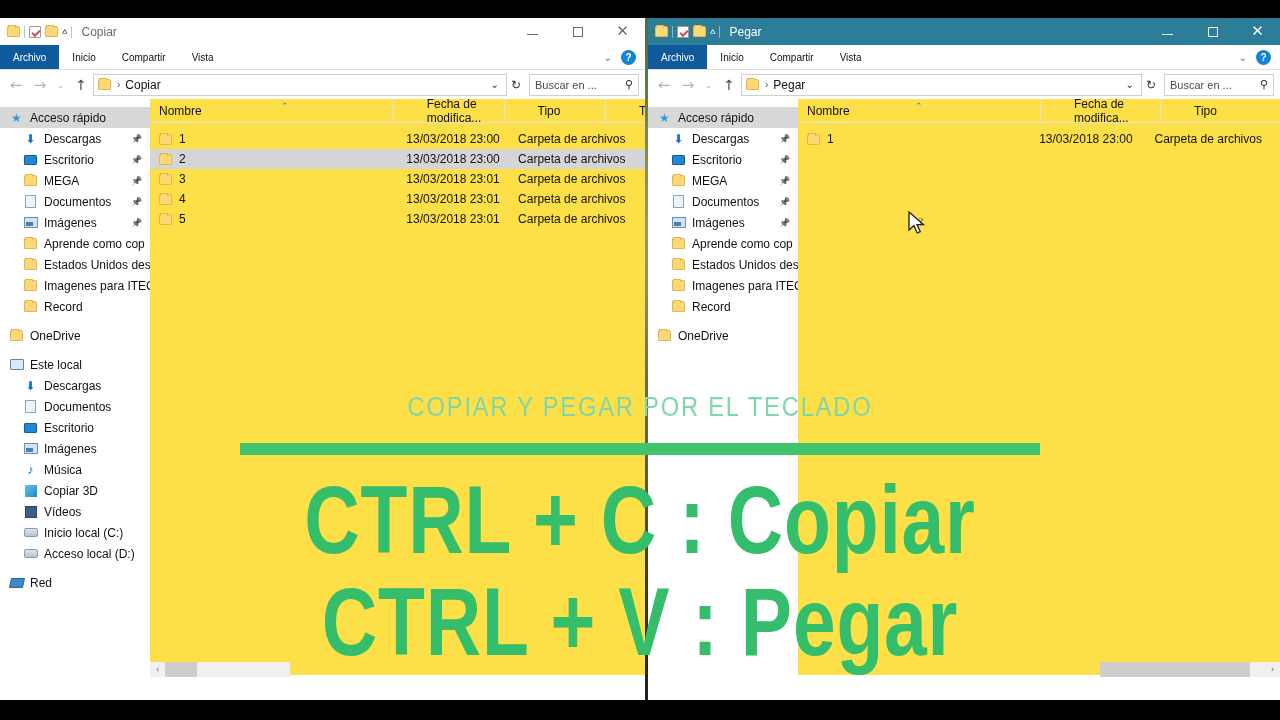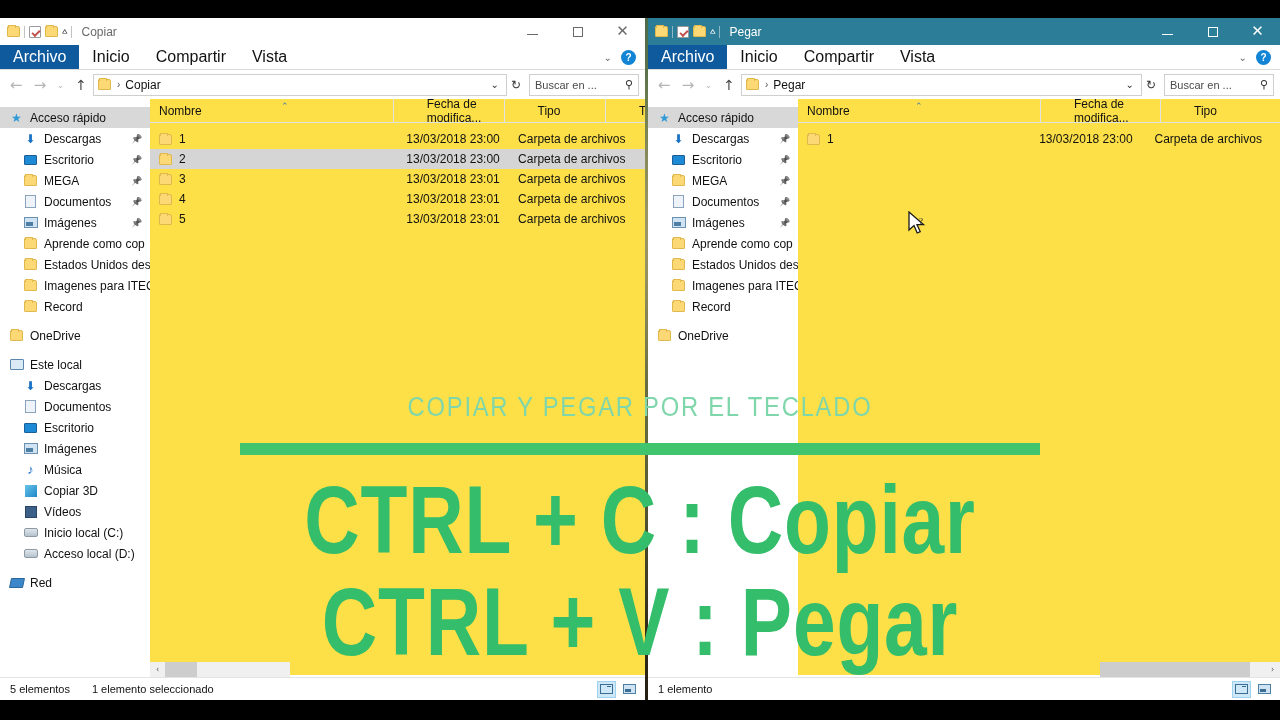--- a/index.html
+++ b/index.html
@@ -44,21 +44,21 @@
   .qat-chev { font-size:9px; line-height:1; }
   .win-title { font-size:12px; margin-left:9px; }
   .wincontrols { position:absolute; right:0; top:0; height:27px; display:flex; }
   .wc { width:45px; height:27px; display:flex; align-items:center; justify-content:center; font-size:13px; font-family:"DejaVu Sans", sans-serif; }
   .wc.min span{ display:block; width:11px; height:1px; background:currentColor; margin-bottom:-5px;}
   .wc.max span{ display:block; width:10px; height:10px; border:1px solid currentColor;}
   .wc.close span{ font-size:15px; line-height:1; }
 
   
   .ribbon { height:25px; display:flex; align-items:stretch; background:#fff; border-bottom:1px solid #dcdcdc; }
-  .rtab { display:flex; align-items:center; padding:0 13px; font-size:16px; color:#111; }
+  .rtab { display:flex; align-items:center; padding:0 13px; font-size:10px; color:#111; }
   .rtab.file { background:#0e5a9c; color:#fff; font-weight:400; }
   .ribbon-right { margin-left:auto; display:flex; align-items:center; gap:9px; padding-right:9px; }
   .rb-chev { font-size:10px; color:#6b6b6b; }
   .rb-help { width:15px; height:15px; border-radius:50%; background:#1184d6; color:#fff; font-size:10px;
              display:flex;align-items:center;justify-content:center;font-weight:bold; }
 
   
   .addrbar { height:29px; display:flex; align-items:center; gap:0; padding:0 6px 0 4px; background:#fff; }
   .navbtn { width:24px; height:24px; display:flex; align-items:center; justify-content:center;
             font-size:15px; color:#b4b4b4; font-family:"DejaVu Sans", sans-serif; }
@@ -400,35 +400,20 @@
             </div>
           </div>
       </div>
     </div>
 
     <div class="hscroll" style="left:150px; width:140px;">
       <div class="hs-btn">‹</div>
       <div class="hs-thumb" style="width:32px;"></div>
     </div>
 
-    <div class="statusbar">
-      <div class="st-item">5 elementos</div>
-      <div class="st-item">1 elemento seleccionado</div>
-      <div class="view-btns">
-        <div class="vb on">
-          <span class="vb-details">
-              <span></span>
-              <i></i>
-            </span>
-        </div>
-        <div class="vb">
-          <span class="vb-icons"></span>
-        </div>
-      </div>
-    </div>
   </div>
 
   <div class="win" id="win-pegar" style="left:648px; top:18px; width:632px; height:682px;">
 
     <div class="titlebar" style="background:#2c7d97; color:#ffffff;">
       <div class="qat">
         <span class="ico-folder"></span>
         <span class="qat-sep" style="background:rgba(255,255,255,.45);"></span>
         <span class="ico-prop"></span>
         <span class="ico-folder"></span>
@@ -576,34 +561,20 @@
           <text x="11" y="13" font-size="9" fill="#1a1a1a" font-family="Liberation Serif, serif">?</text>
         </svg>
       </div>
     </div>
 
     <div class="hscroll" style="left:452px; width:180px;">
       <div class="hs-thumb" style="width:150px;"></div>
       <div class="hs-btn" style="margin-left:auto;">›</div>
     </div>
 
-    <div class="statusbar">
-      <div class="st-item">1 elemento</div>
-      <div class="view-btns">
-        <div class="vb on">
-          <span class="vb-details">
-              <span></span>
-              <i></i>
-            </span>
-        </div>
-        <div class="vb">
-          <span class="vb-icons"></span>
-        </div>
-      </div>
-    </div>
   </div>
 
   <div class="overlay ov-title" style="color: rgb(127, 214, 171);">COPIAR Y PEGAR POR EL TECLADO</div>
   <div class="ov-rule" style="background: rgb(65, 196, 110);"></div>
   <div class="overlay ov-big ov-l1" style="color: rgb(52, 189, 106);">CTRL + C : Copiar</div>
   <div class="overlay ov-big ov-l2" style="color: rgb(52, 189, 106);">CTRL + V : Pegar</div>
 
 </div>
 
 </body></html>

